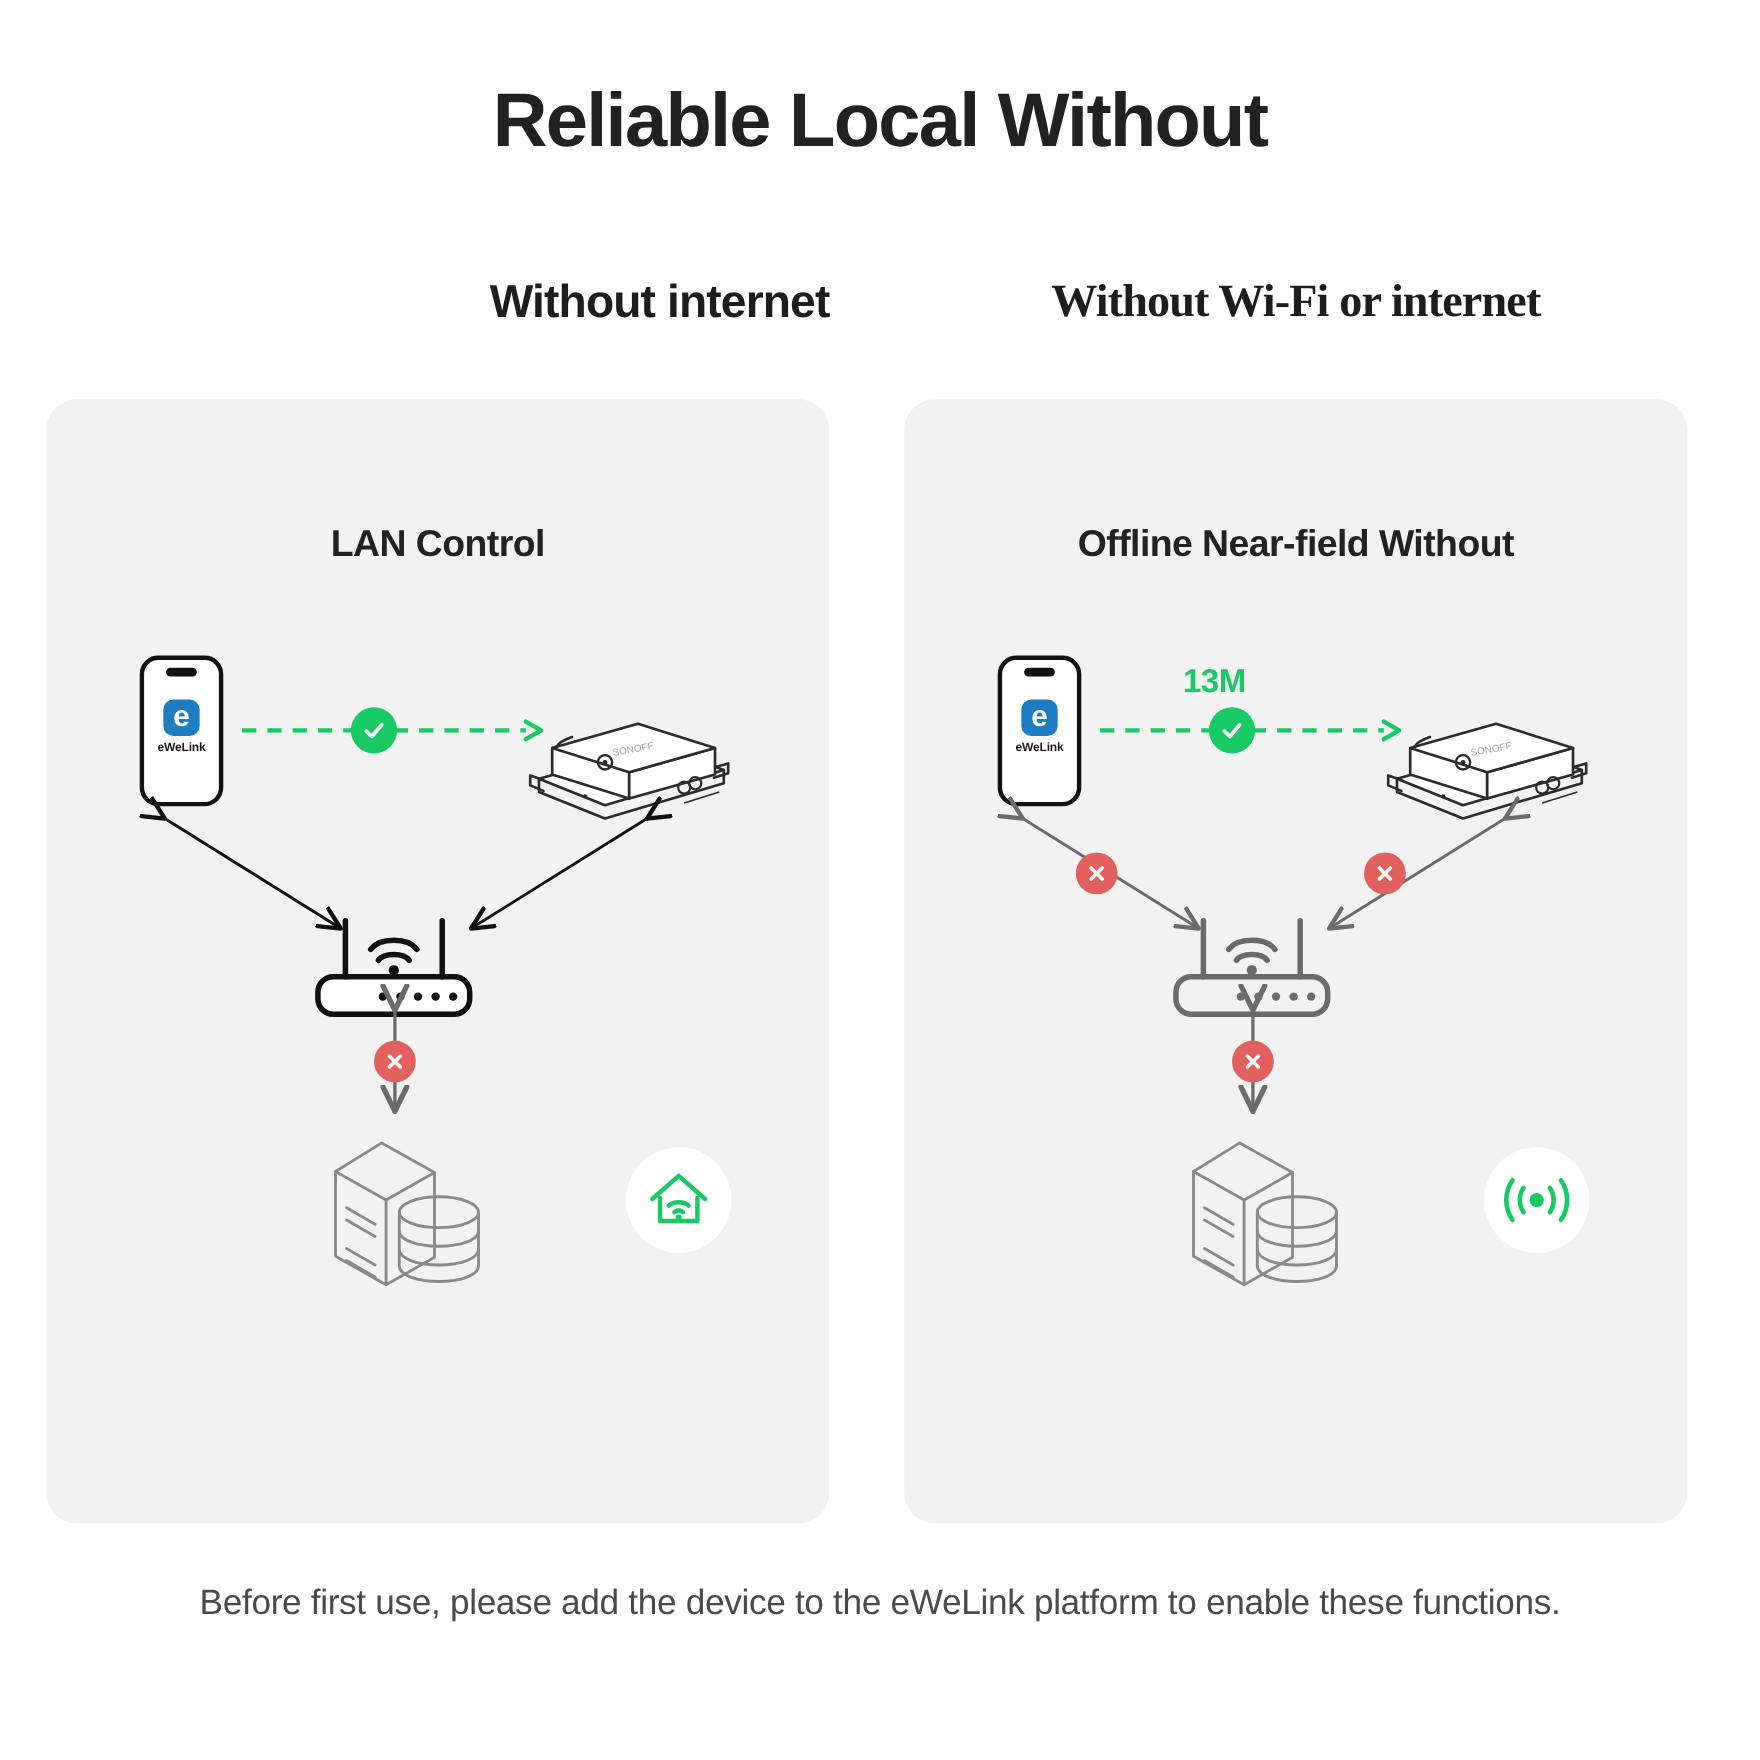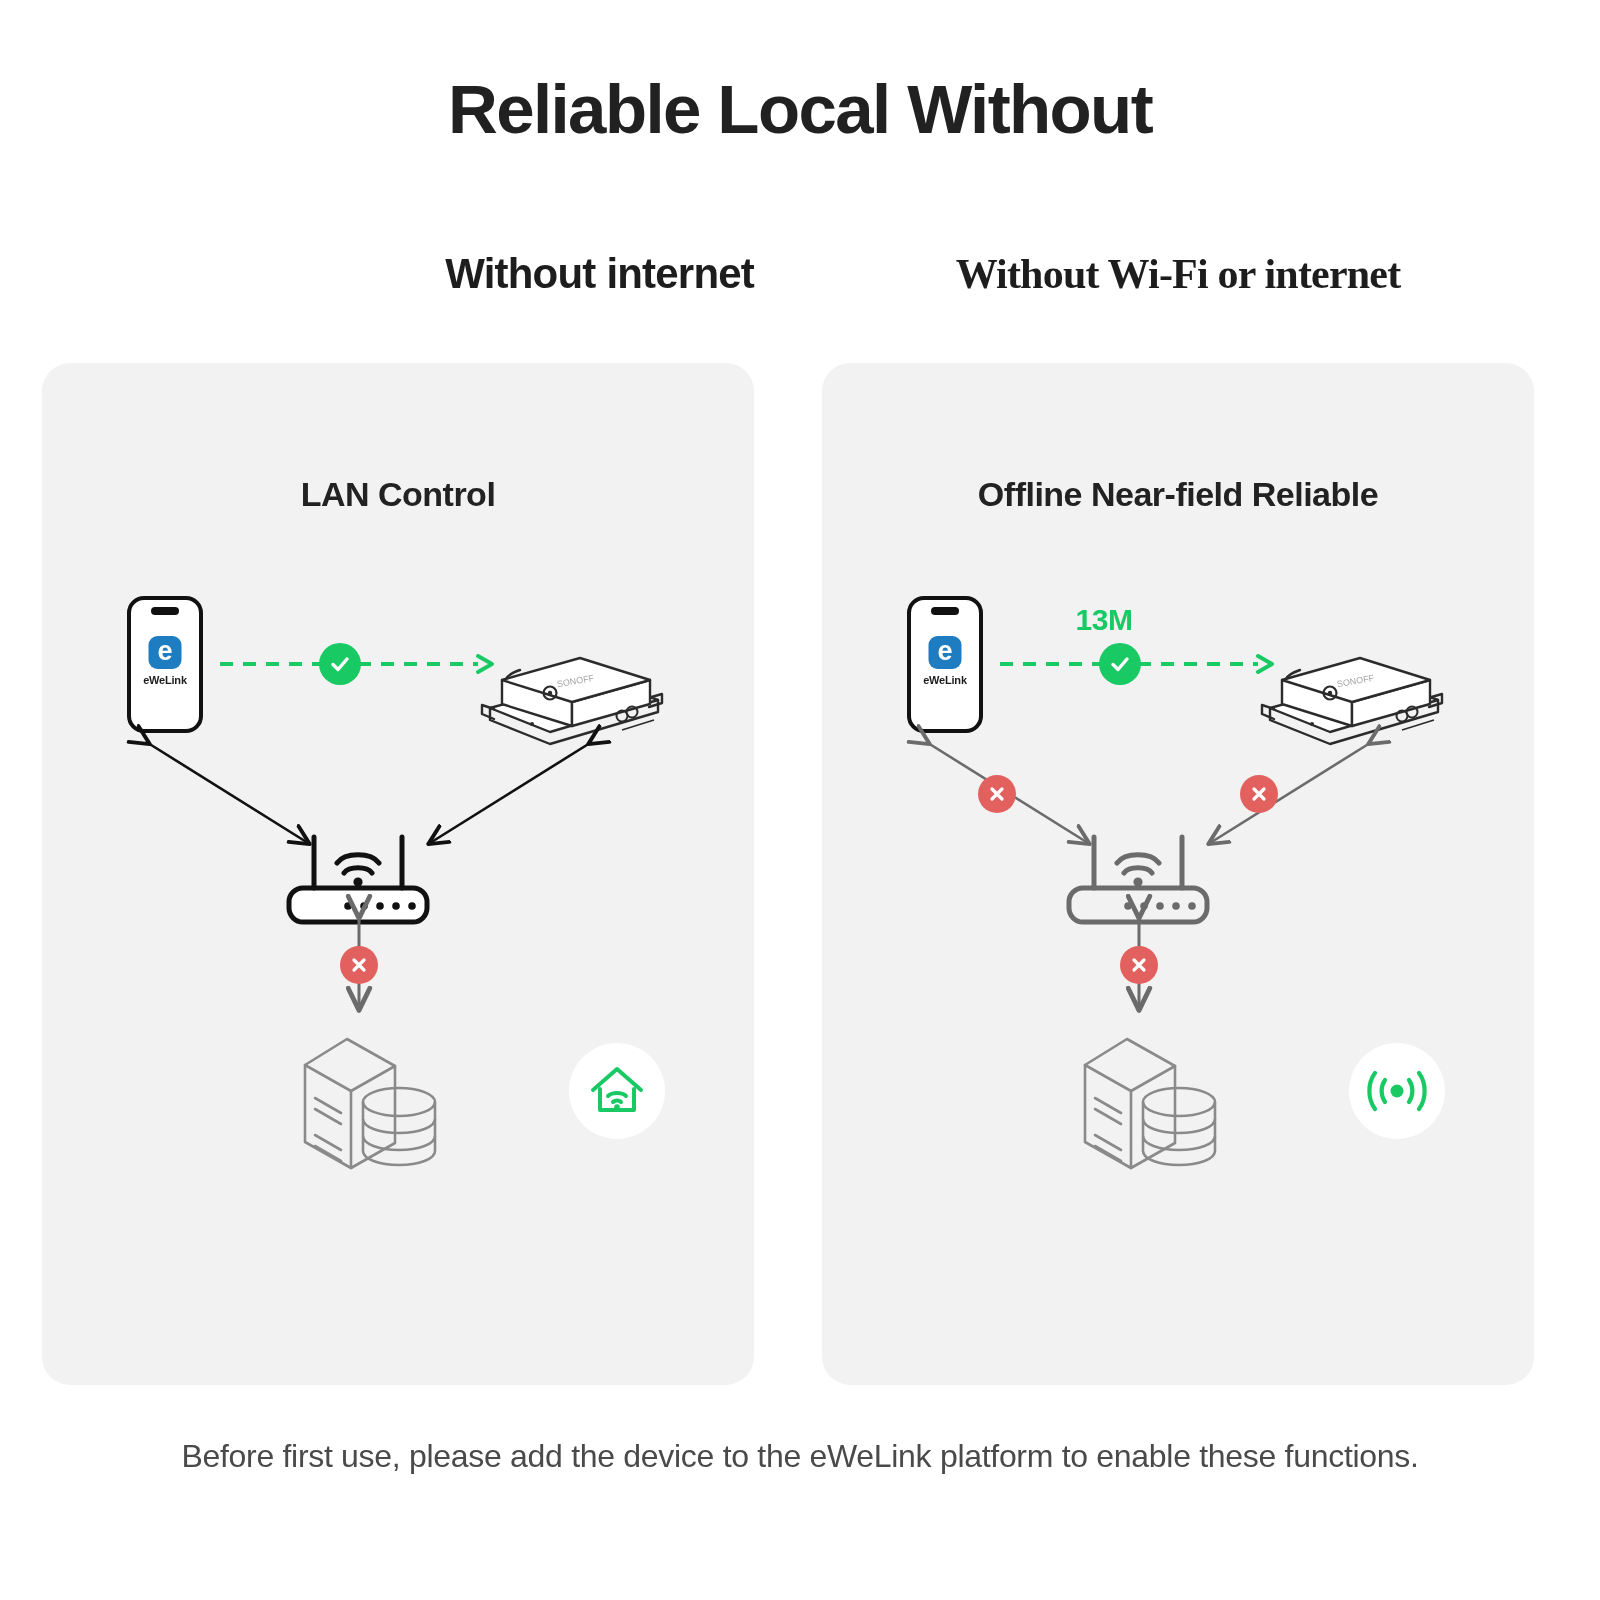--- a/index.html
+++ b/index.html
@@ -230,21 +230,21 @@
             <path d="M25 40 C27 38, 31 38, 33 40"></path>
           </g>
           <circle cx="29" cy="45" r="2.8" fill="#18C964"></circle>
         </svg>
       </div>
 
     </div>
   </div>
 
   <div class="card right">
-    <div class="card-title">Offline Near-field Reliable</div>
+    <div class="card-title">Offline Near-field Without</div>
 
     <div class="stage">
 
       <div class="phone" style="left:85px; top:233px;">
         <div class="notch"></div>
         <div class="app-icon">e</div>
         <div class="app-label">eWeLink</div>
       </div>
 
       <div class="dist-label" style="left:222px; top:240px; width:120px;">13M</div>

